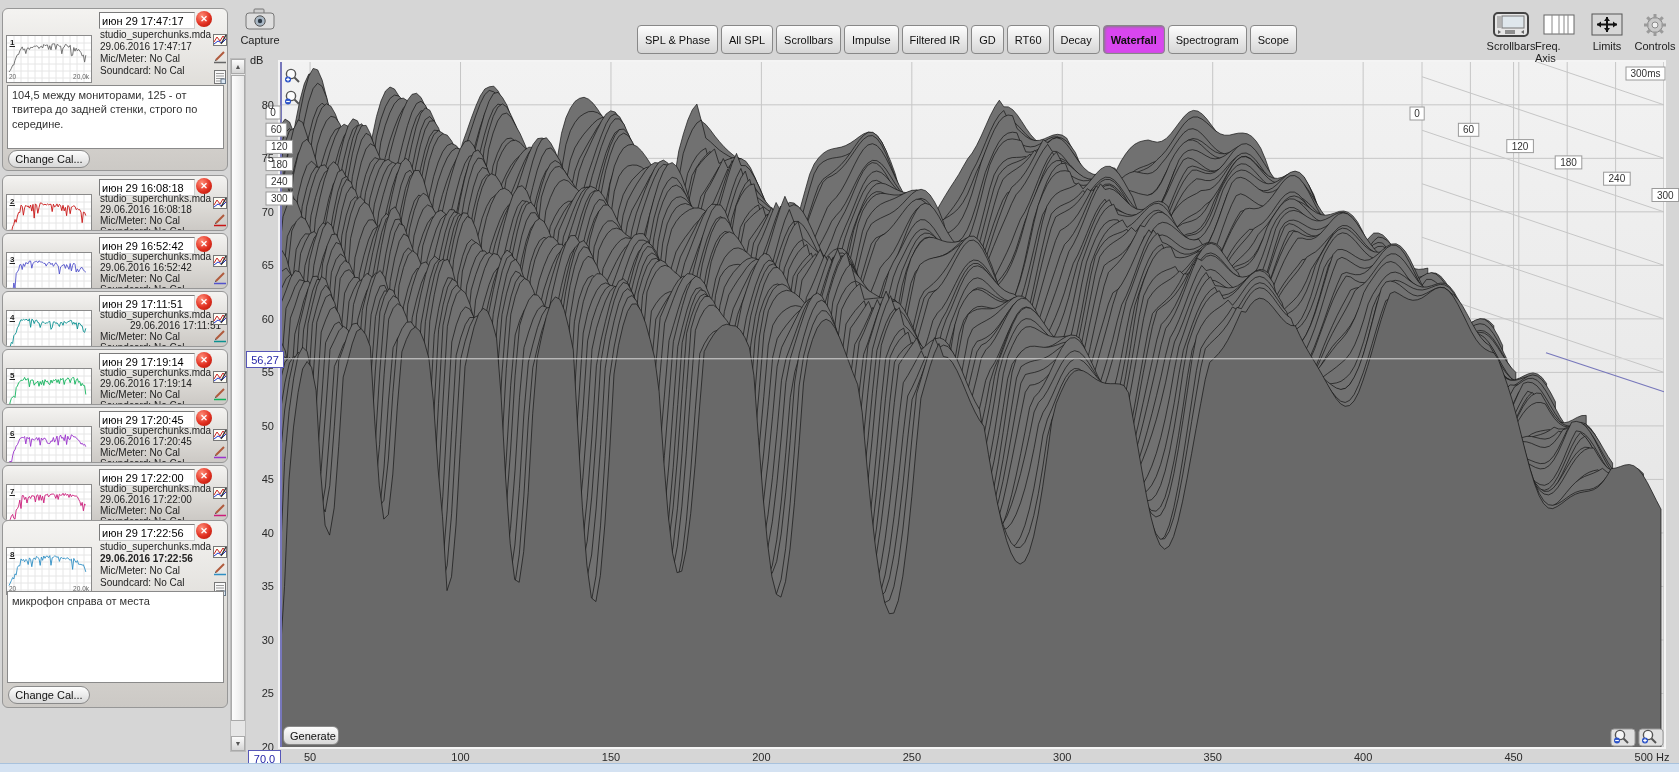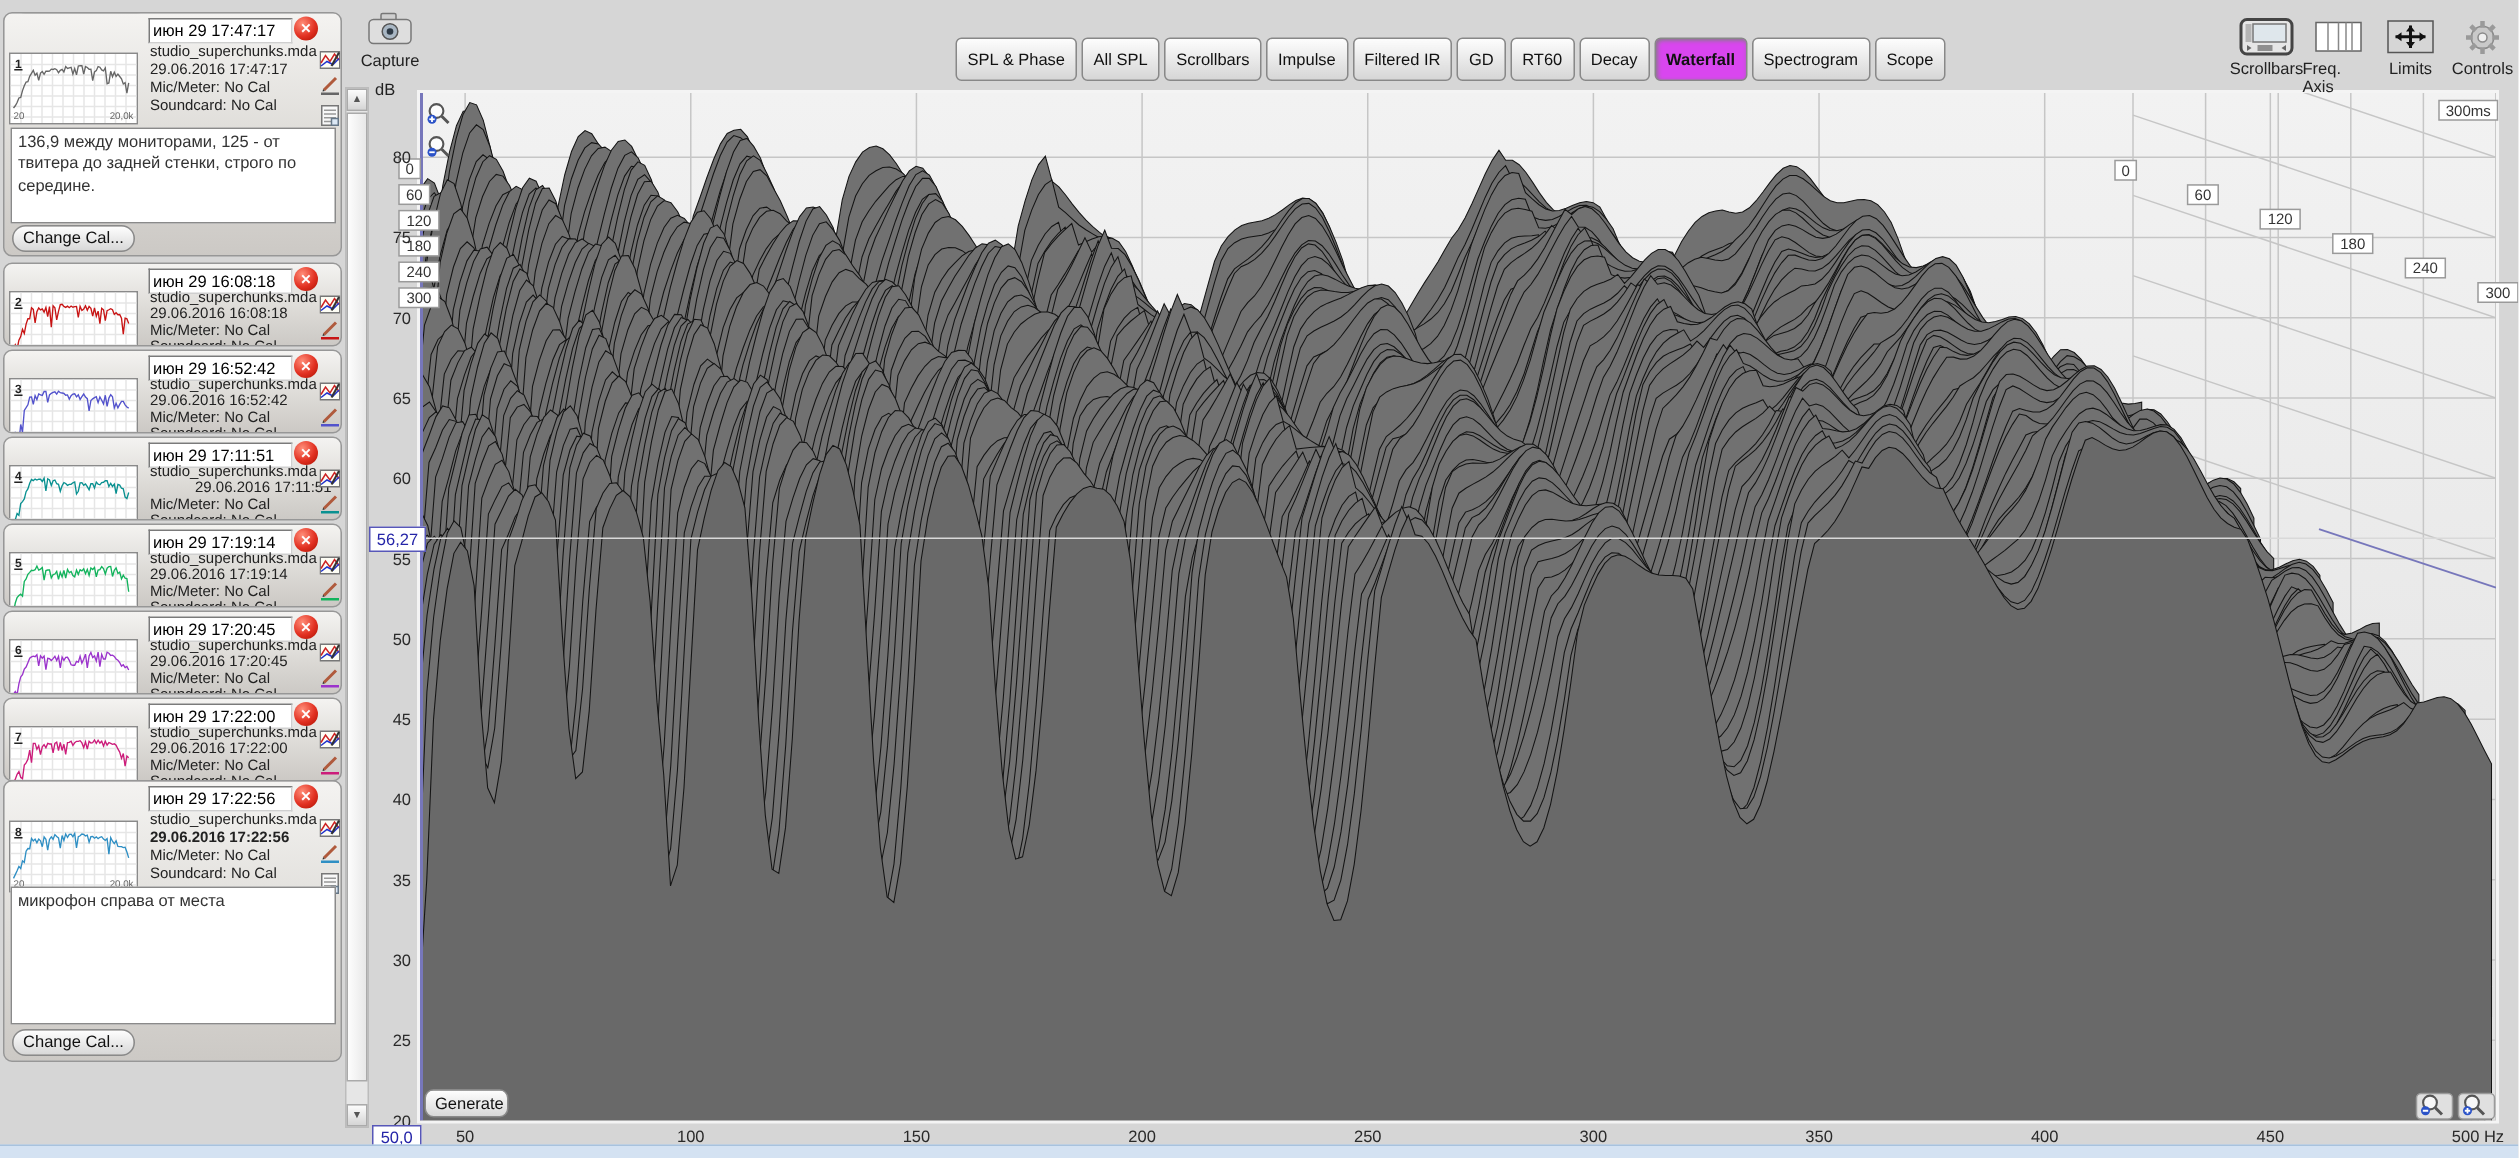--- a/index.html
+++ b/index.html
@@ -305,21 +305,21 @@
             <line x1="1" y1="12.5" x2="13" y2="12.5" stroke="#666666" stroke-width="1.6"></line>
           </svg></div>
         <div class="icon-col-item" style="top: 61px;"><svg width="14" height="14" viewBox="0 0 14 14">
             <rect x="1.5" y="0.5" width="11" height="13" fill="#f8f8f8" stroke="#777"></rect>
             <line x1="3" y1="3.5" x2="11" y2="3.5" stroke="#999"></line>
             <line x1="3" y1="6" x2="11" y2="6" stroke="#999"></line>
             <line x1="3" y1="8.5" x2="11" y2="8.5" stroke="#999"></line>
             <line x1="3" y1="11" x2="11" y2="11" stroke="#999"></line>
             <rect x="8" y="9" width="4.5" height="4.5" fill="#dce8f5" stroke="#678"></rect>
           </svg></div>
-        <div class="note-box" style="top: 76px; height: 64px;">136,9 между мониторами, 125 - от твитера до задней стенки, строго по середине.</div>
+        <div class="note-box" style="top: 76px; height: 64px;">104,5 между мониторами, 125 - от твитера до задней стенки, строго по середине.</div>
         <button class="changecal btn3d" style="top: 141px;">Change Cal...</button>
       </div>
 
   <div class="card" style="top: 175px; height: 56px;">
     <input class="date-field" value="июн 29 16:08:18" style="">
     <div class="close-btn">✕</div>
     <svg class="m-thumb" width="84" height="46" viewBox="0 0 84 46" style="top: 18px;">
           <rect x="0" y="0" width="84" height="46" fill="#fff"></rect>
           <line x1="7" y1="0" x2="7" y2="46" stroke="#e6e6e6"></line>
           <line x1="14" y1="0" x2="14" y2="46" stroke="#e6e6e6"></line>
@@ -724,16 +724,16 @@
             <line x1="24.596194077712557" y1="9.40380592228744" x2="27.77817459305202" y2="6.221825406947976" stroke="#9a9a9a" stroke-width="3"></line>
             <circle cx="20" cy="14" r="3" fill="#efefef" stroke="#8a8a8a"></circle>
           </svg>
         </div>
         <div>Controls</div>
       </div>
     </div>
 
   <button class="gen-btn btn3d">Generate</button>
   <div class="cursor-box" style="left:246px;top:351px;width:36px;height:15px;">56,27</div>
-  <div class="cursor-box" style="left:248px;top:750px;width:31px;height:15px;">50,0</div>
+  <div class="cursor-box" style="left:248px;top:750px;width:31px;height:15px;">70,0</div>
 
   <div class="status-strip"></div>
 </div>
 
 </body></html>

